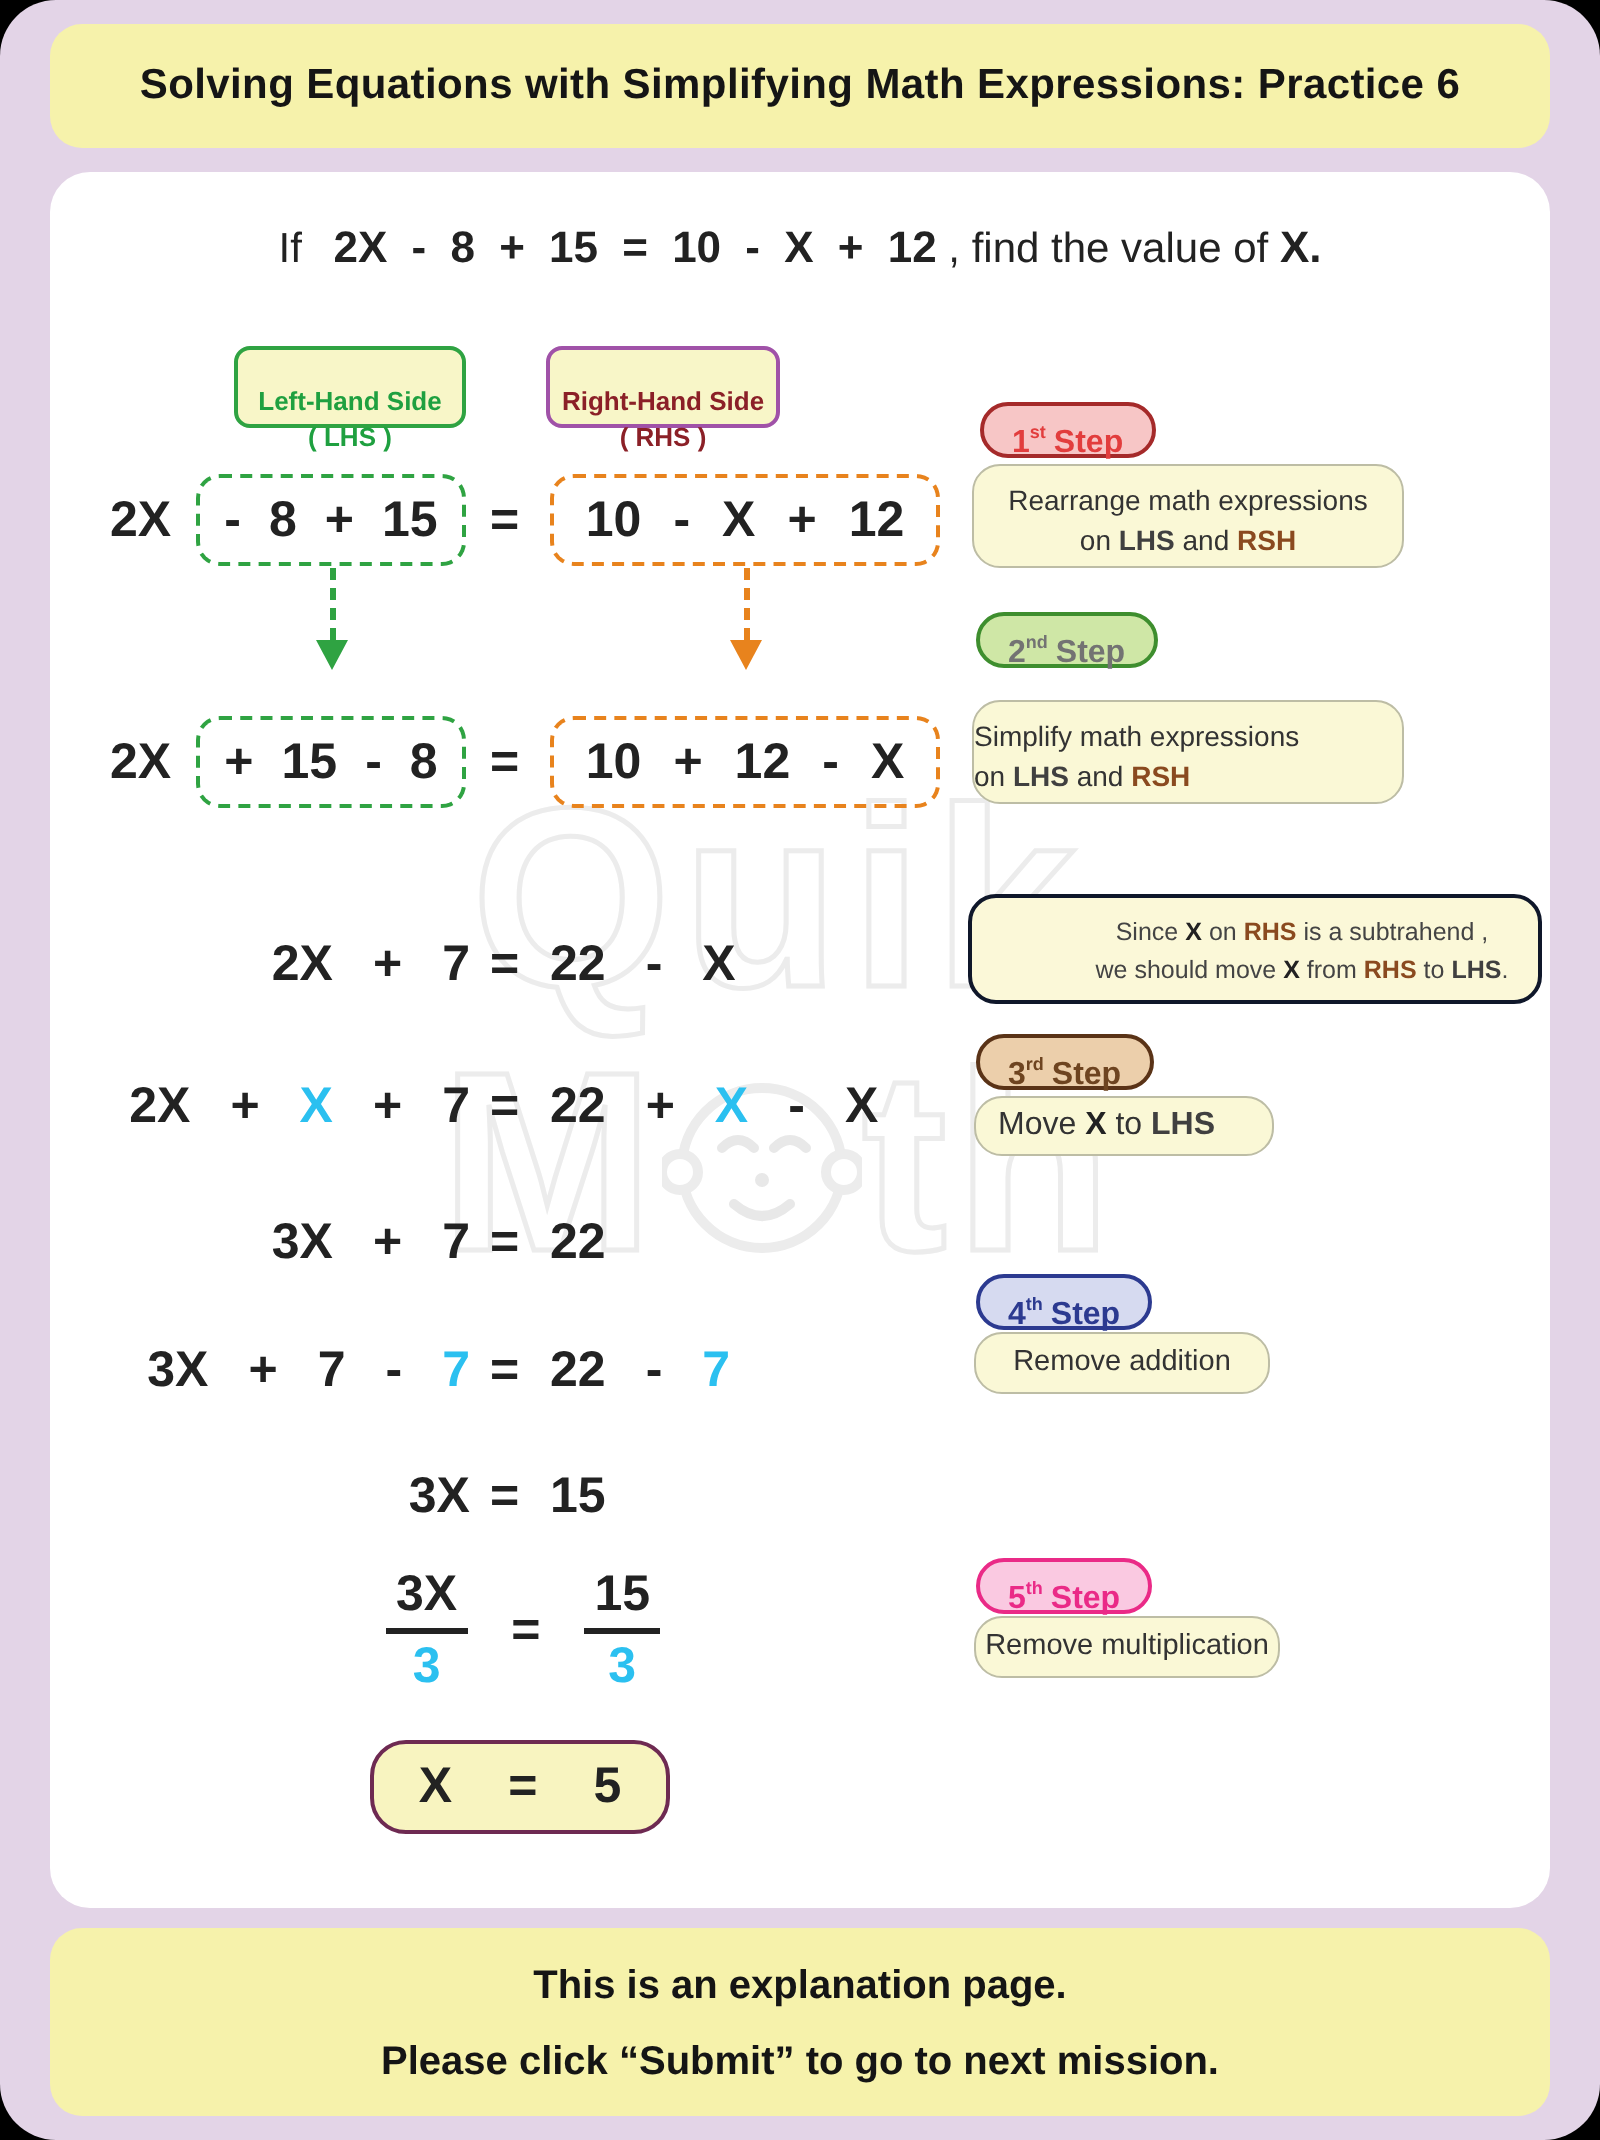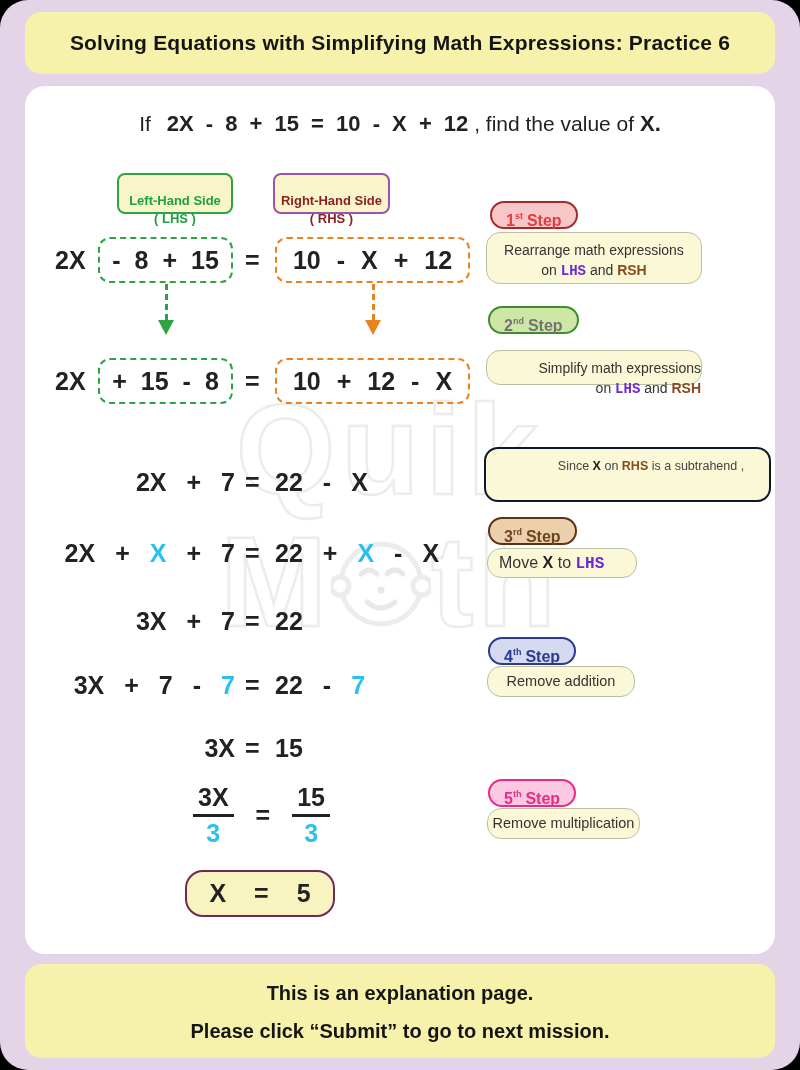--- a/index.html
+++ b/index.html
@@ -63,25 +63,25 @@
   .pill sup{font-size:9px;vertical-align:7px;}
   .pill .pw{margin-left:4px;}
   .pill1{left:465px;top:115px;background:#f7c6c6;border:2px solid #a52a2a;color:#e23d3d;}
   .pill2{left:463px;top:220px;background:#cfe7a6;border:2px solid #3e8e2e;color:#737373;}
   .pill3{left:463px;top:431px;background:#eccfab;border:2px solid #5a3317;color:#6e4420;}
   .pill4{left:463px;top:551px;background:#d6daf0;border:2px solid #2c3a90;color:#2c3a90;}
   .pill5{left:463px;top:693px;background:#fac9e1;border:2px solid #ea2a87;color:#ea2a87;}
   
   .sbox{position:absolute;background:#faf8d6;border:1.5px solid #bdbda5;border-radius:14px;color:#333;z-index:2;}
   .sbox1{left:461px;top:146px;width:216px;height:52px;font-size:14px;text-align:center;padding-top:7px;line-height:1.45;}
-  .sbox2{left:461px;top:264px;width:216px;height:35px;font-size:14px;text-align:right;padding-top:7px;line-height:1.45;}
+  .sbox2{left:461px;top:264px;width:216px;height:52px;font-size:14px;text-align:left;padding-top:7px;line-height:1.45;}
   .sbox3{left:462px;top:462px;width:150px;height:30px;font-size:16px;line-height:27px;padding-left:11px;}
   .sbox4{left:462px;top:580px;width:148px;height:31px;font-size:14.5px;line-height:28px;text-align:center;}
   .sbox5{left:462px;top:722px;width:153px;height:31px;font-size:14.5px;line-height:28px;text-align:center;}
-  .grn{color:#6d28d9;font-weight:bold;font-family:Liberation Mono, monospace;}
+  .grn{color:#404040;font-weight:bold;}
   .brn{color:#8a4a1f;font-weight:bold;}
   .bx{color:#222;font-weight:bold;}
   
   .note{position:absolute;left:459px;top:361px;width:287px;height:55px;background:#fbf8d8;border:2px solid #0f172a;
     border-radius:14px;font-size:12.5px;color:#444;text-align:center;padding-top:8px;line-height:1.55;z-index:2;padding-left:47px;}
   
   .footer-banner{top:964px;height:94px;text-align:center;padding-top:10px;}
   .footer-banner div{font-size:20px;font-weight:bold;color:#151515;line-height:38px;}
 </style>
 </head>
@@ -228,20 +228,21 @@
     </div>
 
     <div class="pill pill2"><span>2</span><sup>nd</sup><span class="pw">Step</span></div>
     <div class="sbox sbox2">
       <div>Simplify math expressions</div>
       <div><span>on</span> <span class="grn">LHS</span> <span>and</span> <span class="brn">RSH</span></div>
     </div>
 
     <div class="note">
       <div><span>Since</span> <span class="bx">X</span> <span>on</span> <span class="brn">RHS</span> <span>is a subtrahend ,</span></div>
+      <div><span>we should move</span> <span class="bx">X</span> <span>from</span> <span class="brn">RHS</span> <span>to</span> <span class="grn">LHS</span><span>.</span></div>
     </div>
 
     <div class="pill pill3"><span>3</span><sup>rd</sup><span class="pw">Step</span></div>
     <div class="sbox sbox3">
       <span>Move</span> <span class="bx">X</span> <span>to</span> <span class="grn">LHS</span>
     </div>
 
     <div class="pill pill4"><span>4</span><sup>th</sup><span class="pw">Step</span></div>
     <div class="sbox sbox4">Remove addition</div>
 

